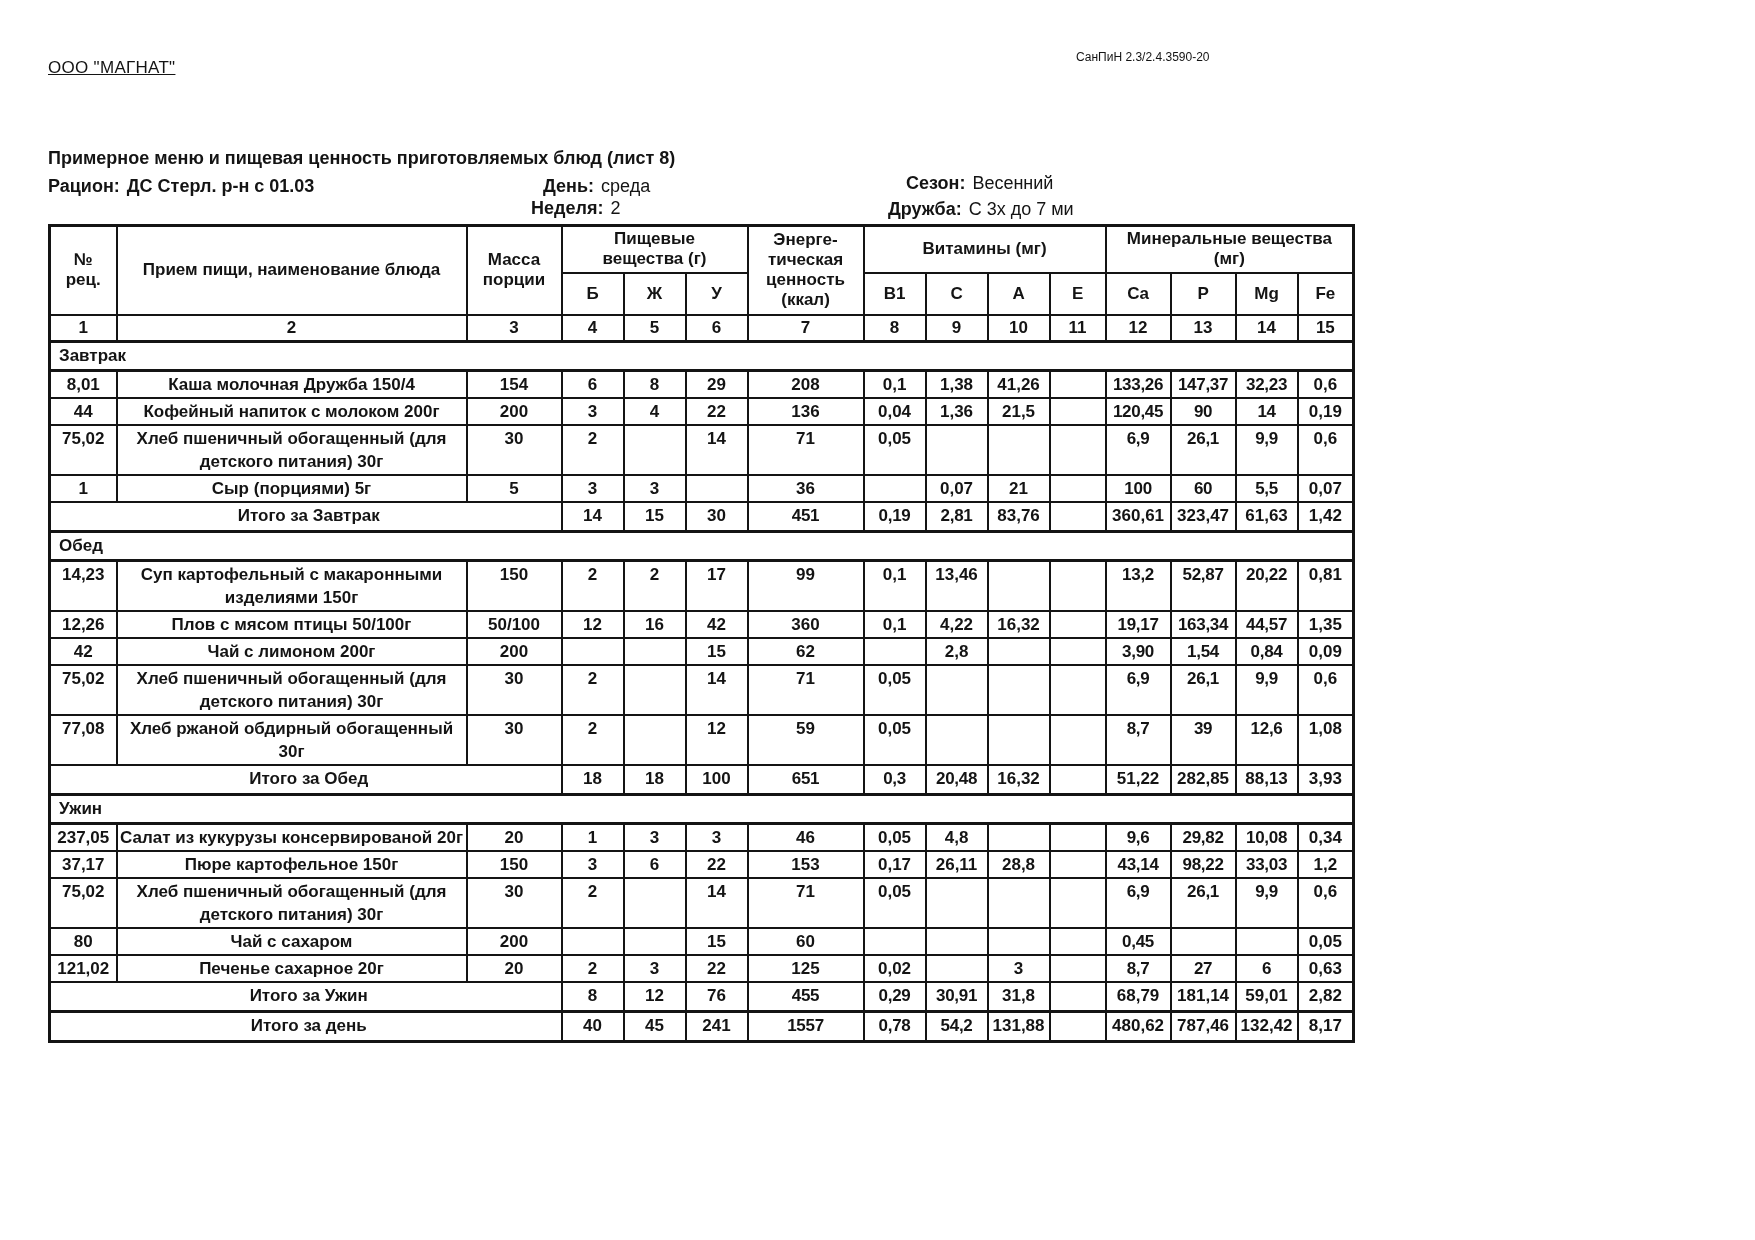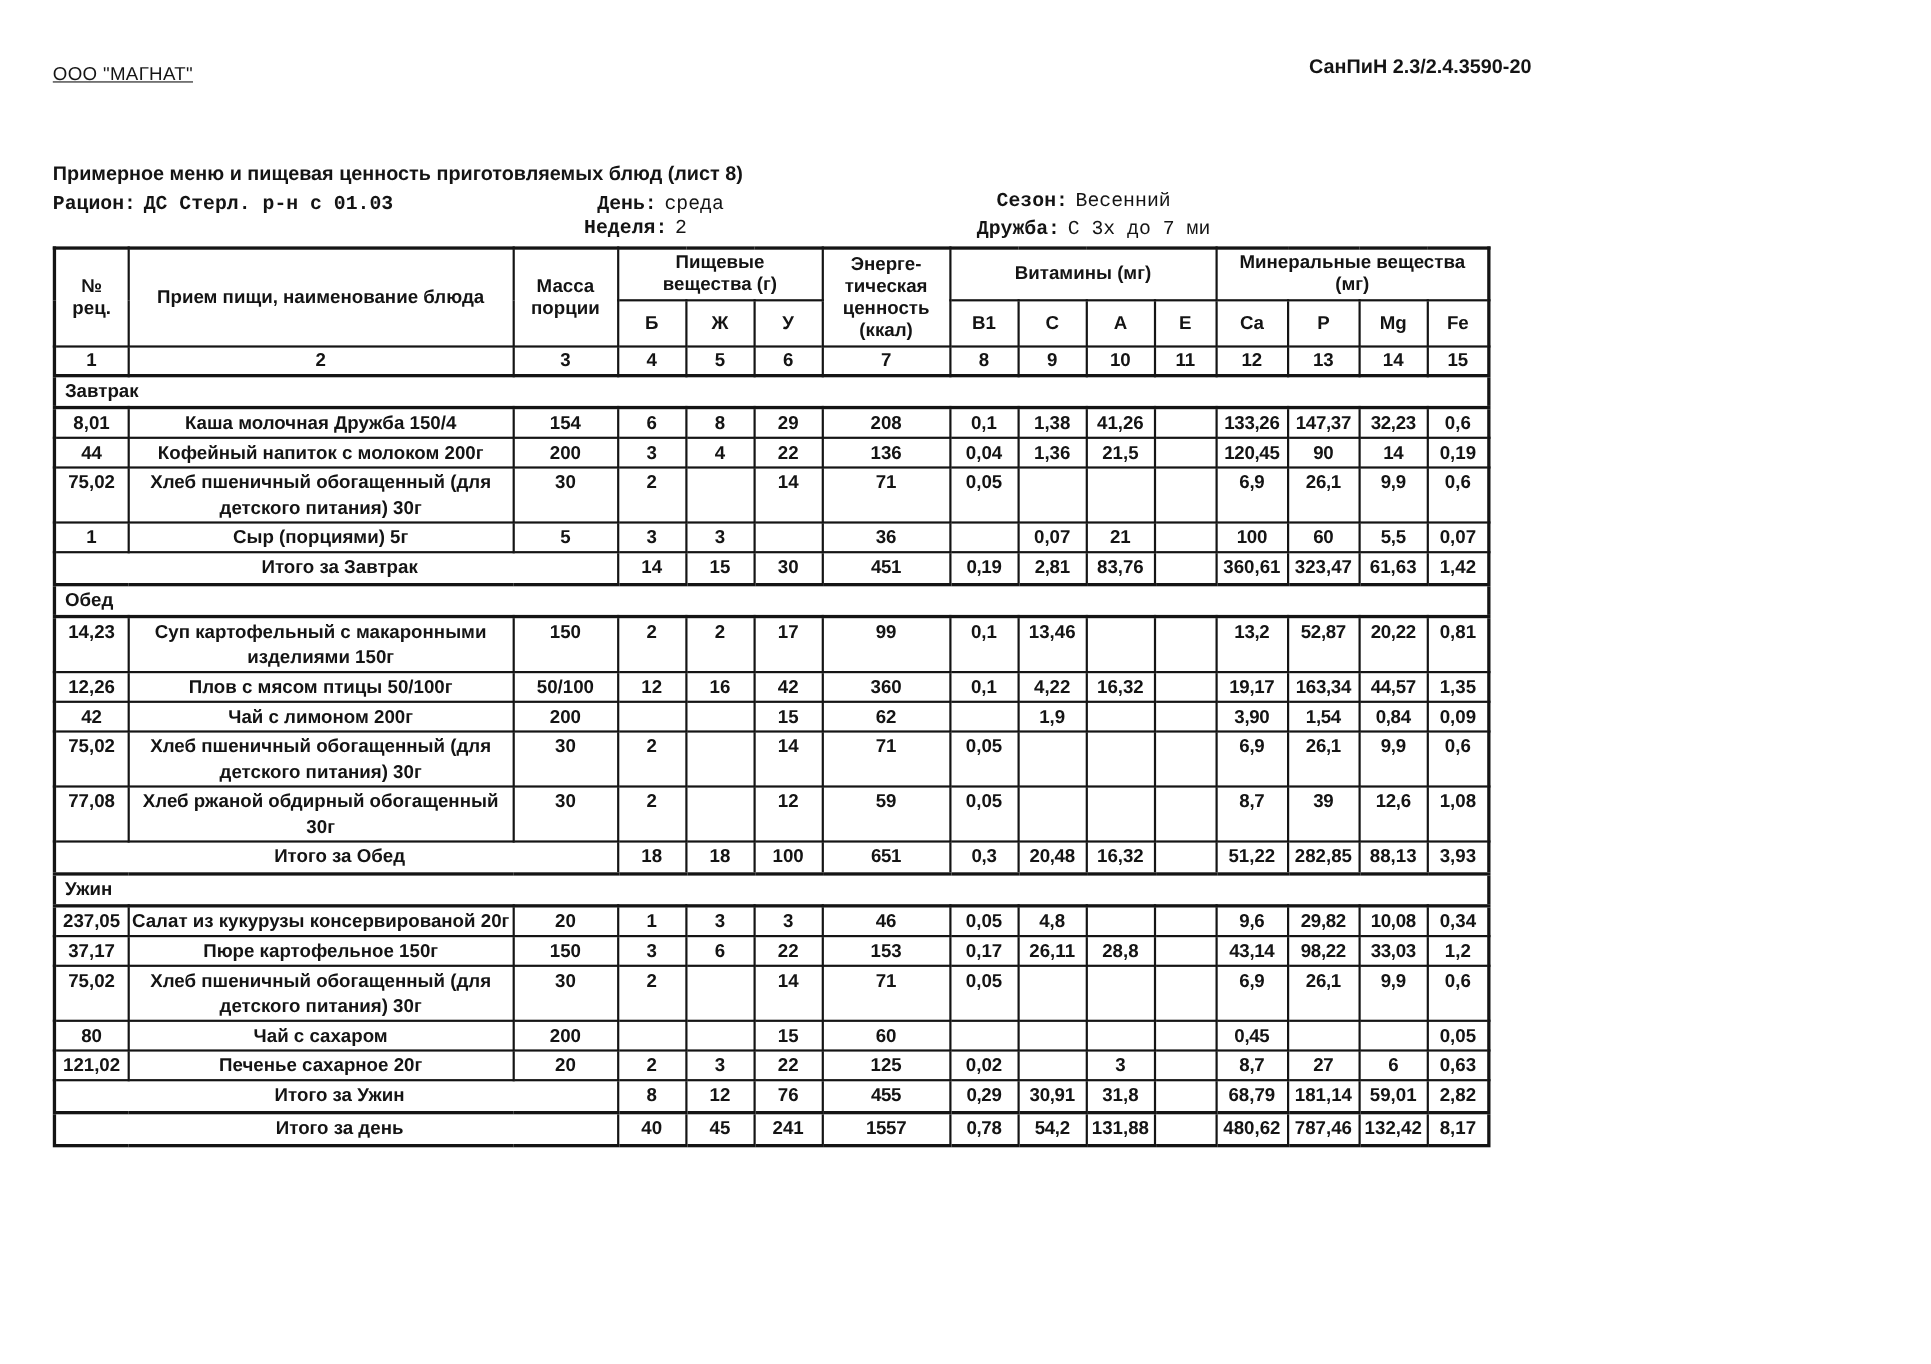--- a/index.html
+++ b/index.html
@@ -13,34 +13,34 @@
   }
   .page{position:absolute;inset:0;background:#fff;}
 
   .org{
     position:absolute;left:48px;top:58px;
     font-size:17px;font-weight:400;
     text-decoration:underline;
     letter-spacing:.3px;
   }
   .sanpin{
-    position:absolute;left:1190px;top:50px;
-    font-size:18px;font-weight:700;
+    position:absolute;left:1076px;top:50px;
+    font-size:12px;font-weight:400;
   }
   .title{
     position:absolute;left:48px;top:85px;width:1160px;
     text-align:center;
     font-size:23px;font-weight:700;
   }
   .subtitle{
     position:absolute;left:48px;top:148px;
     font-size:18px;font-weight:700;
   }
   .meta{position:absolute;left:0;top:0;width:100%;}
-  .meta-item{position:absolute;font-size:18px;white-space:nowrap;font-family:Liberation Mono, monospace;}
+  .meta-item{position:absolute;font-size:18px;white-space:nowrap;}
   .meta-item .lbl{font-weight:700;}
   .meta-item .val{font-weight:400;margin-left:7px;}
   .meta-item .val.bold{font-weight:700;}
   .mi-ration{left:48px;top:176px;}
   .mi-day{left:543px;top:176px;}
   .mi-week{left:531px;top:198px;}
   .mi-season{left:906px;top:173px;}
   .mi-age{left:888px;top:199px;}
 
   table.menu{
@@ -299,21 +299,21 @@
         </tr>
         <tr>
           <td>42</td>
           <td class="name">Чай с лимоном 200г</td>
           <td>200</td>
           <td></td>
           <td></td>
           <td>15</td>
           <td>62</td>
           <td></td>
-          <td>1,9</td>
+          <td>2,8</td>
           <td></td>
           <td></td>
           <td class="tight">3,90</td>
           <td class="tight">1,54</td>
           <td class="tight">0,84</td>
           <td>0,09</td>
         </tr>
         <tr>
           <td>75,02</td>
           <td class="name">Хлеб пшеничный обогащенный (для детского питания) 30г</td>

